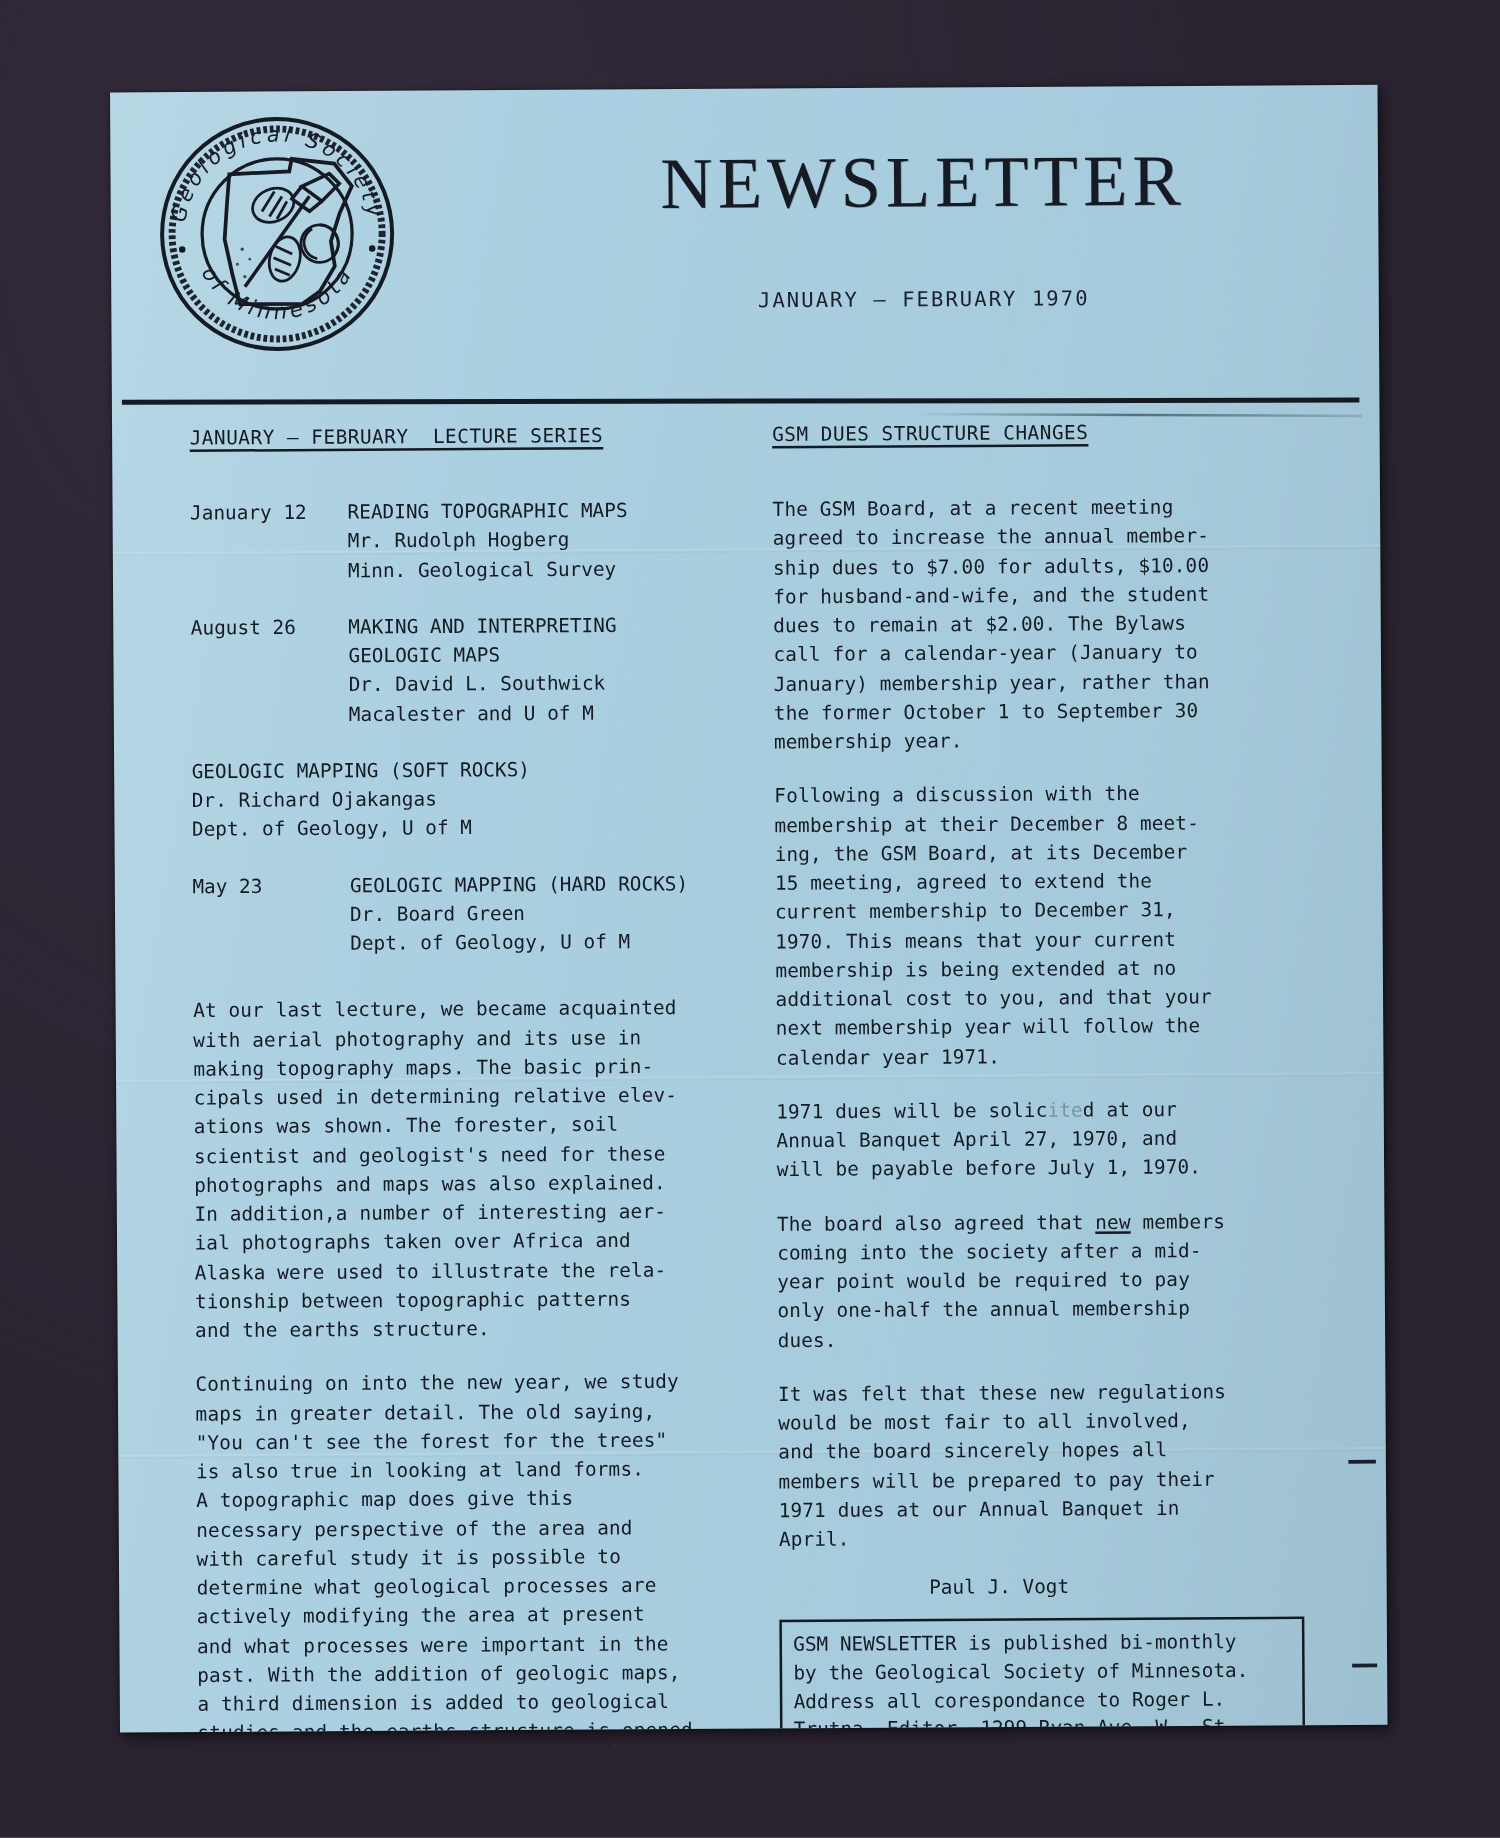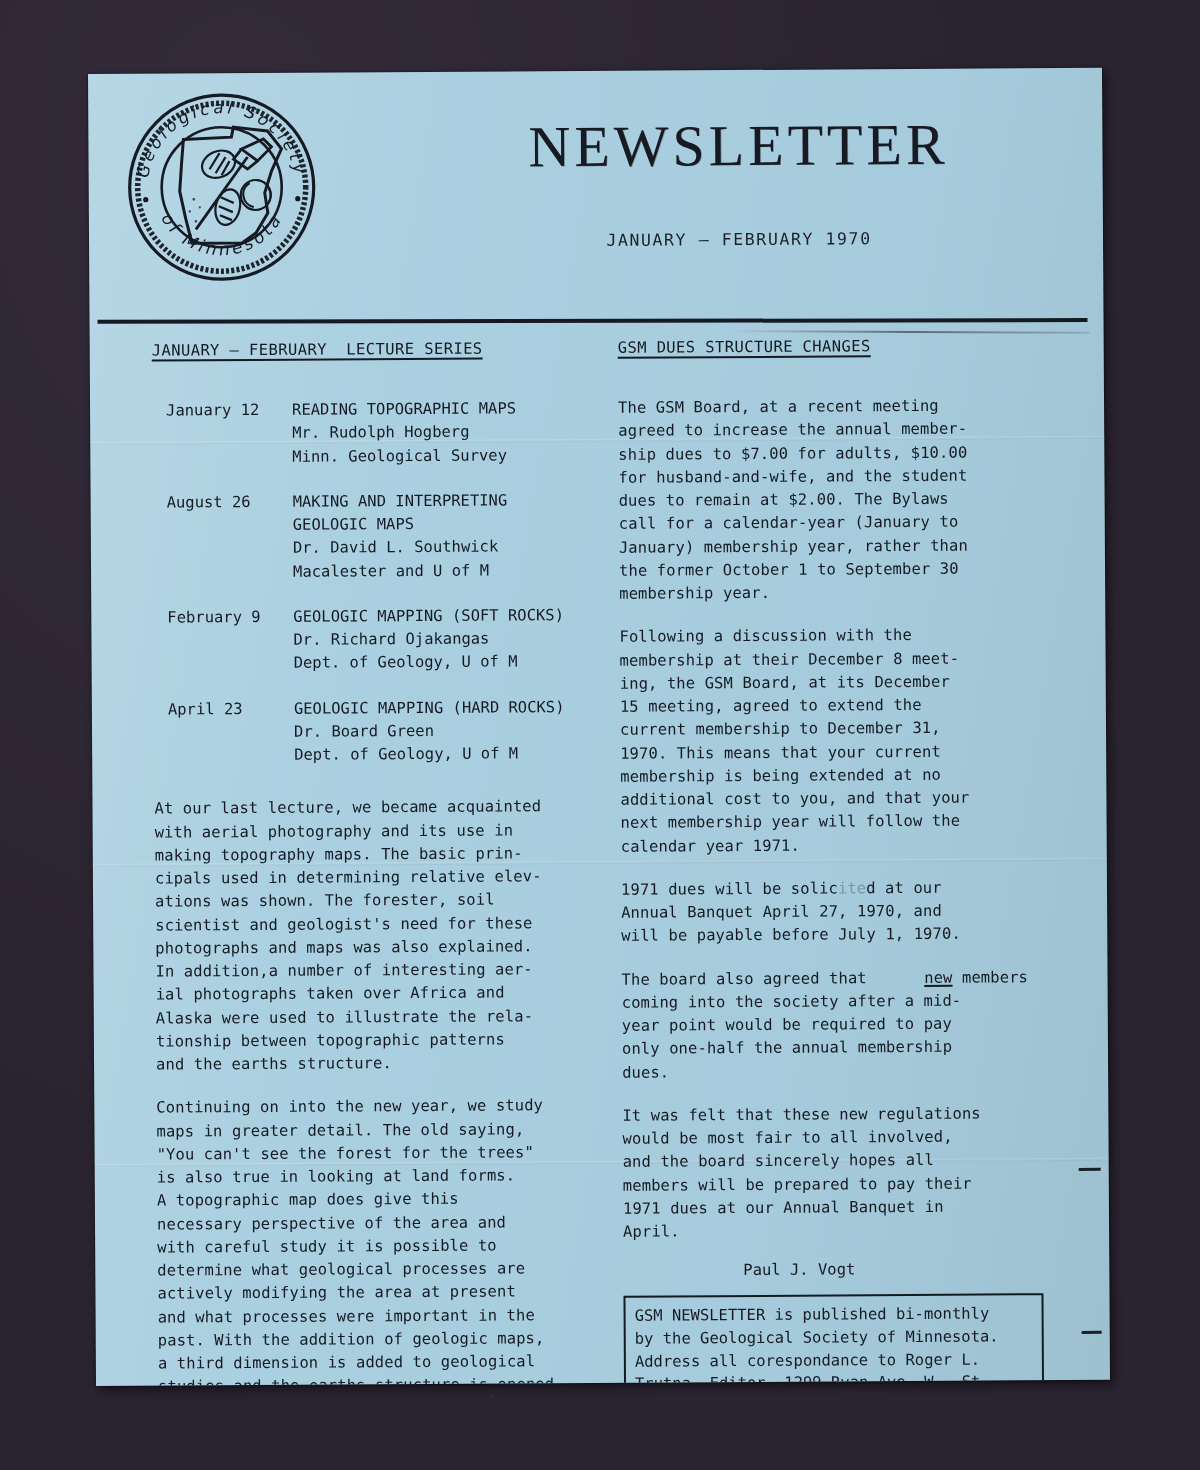--- a/index.html
+++ b/index.html
@@ -97,32 +97,32 @@
 
   .sec-head{
     font-size:15.5px;letter-spacing:.4px;color:#141922;
     text-decoration:underline;text-underline-offset:4px;
     text-decoration-thickness:1.5px;
     margin-bottom:40px;white-space:pre;
   }
 
   
   .lecture{display:flex;margin-bottom:22px;}
-  .lec-date{width:126px;flex:0 0 126px;font-size:15.5px;line-height:1.5;color:#151a23;margin-left:14px;}
+  .lec-date{width:126px;flex:0 0 126px;font-size:15.5px;line-height:1.5;color:#151a23;}
   .lec-body{font-size:15.5px;line-height:1.5;color:#151a23;white-space:pre-line;}
 
   .para{
     font-size:15.5px;line-height:1.5;color:#151a23;
     white-space:pre-line;margin:0 0 20px 0;
     letter-spacing:.1px;
   }
   .para.tight{margin-bottom:18px;}
   .faded{color:#151a23;}
   .faded .ghost{color:rgba(21,26,35,.30);}
-  u.emph{text-decoration:underline;text-underline-offset:2px;text-decoration-thickness:1.6px;margin-left:48px;}
+  u.emph{text-decoration:underline;text-underline-offset:2px;text-decoration-thickness:1.6px;}
 
   .signature{
     font-size:15.5px;color:#151a23;text-align:center;
     margin:6px 0 16px 0;padding-right:68px;
   }
 
   .colophon{
     border:2px solid #141922;
     padding:7px 9px 9px 9px;
     font-size:15.5px;line-height:1.46;color:#151a23;
@@ -220,28 +220,27 @@
 
         <div class="lecture">
           <div class="lec-date">August 26</div>
           <div class="lec-body"><span>MAKING AND INTERPRETING
 GEOLOGIC MAPS</span>
 <span>Dr. David L. Southwick</span>
 <span>Macalester and U of M</span></div>
         </div>
 
         <div class="lecture">
-          <div class="lec-date">February 9</div>
           <div class="lec-body"><span>GEOLOGIC MAPPING (SOFT ROCKS)</span>
 <span>Dr. Richard Ojakangas</span>
 <span>Dept. of Geology, U of M</span></div>
         </div>
 
         <div class="lecture" style="margin-bottom:30px;">
-          <div class="lec-date">April 23</div>
+          <div class="lec-date">May 23</div>
           <div class="lec-body"><span>GEOLOGIC MAPPING (HARD ROCKS)</span>
 <span>Dr. Board Green</span>
 <span>Dept. of Geology, U of M</span></div>
         </div>
 
         <p class="para">At our last lecture, we became acquainted
 with aerial photography and its use in
 making topography maps.  The basic prin-
 cipals used in determining relative elev-
 ations was shown.  The forester, soil

